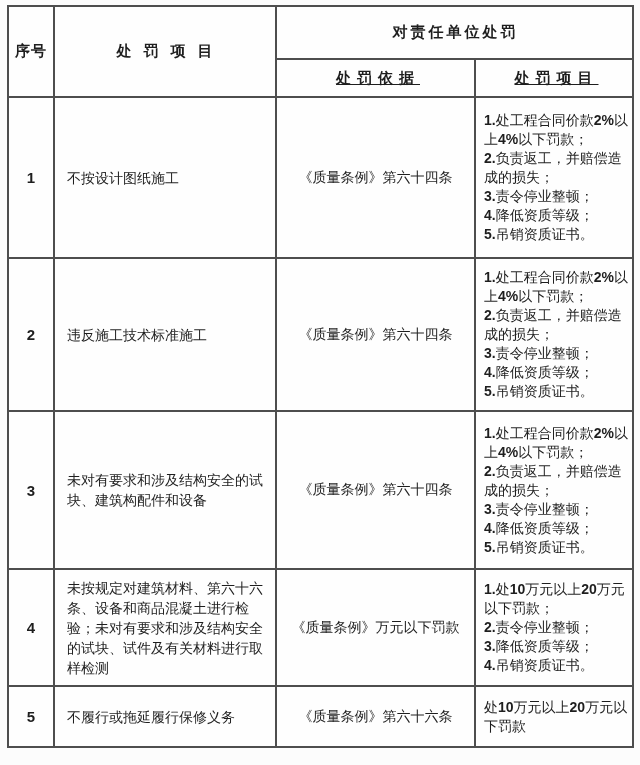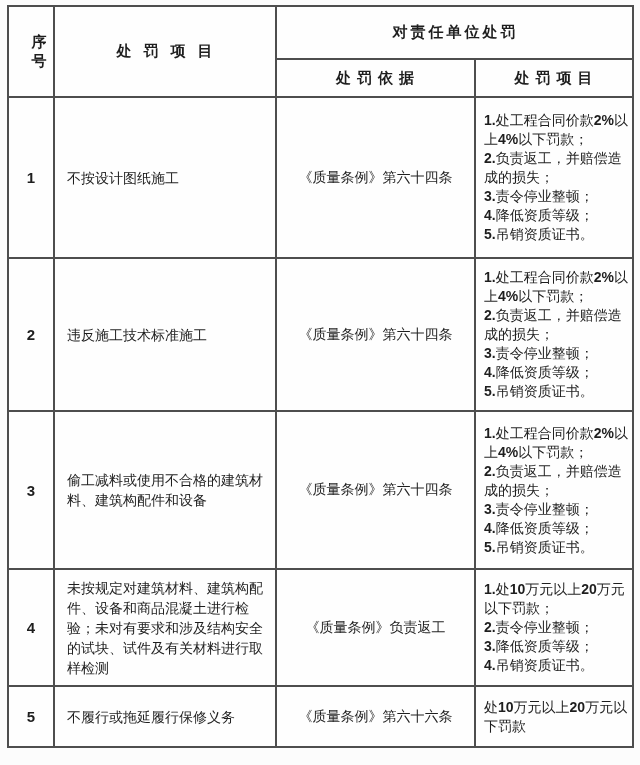--- a/index.html
+++ b/index.html
@@ -28,24 +28,24 @@
     text-align: center;
     vertical-align: middle;
   }
   .hrow1 { height: 53px; }
   .hrow2 { height: 38px; }
   .row-0 { height: 161px; }
   .row-1 { height: 153px; }
   .row-2 { height: 158px; }
   .row-3 { height: 117px; }
   .row-4 { height: 61px; }
-  th.index-h { letter-spacing: 1px; padding-left: 18px; }
+  th.index-h { letter-spacing: 1px; padding-left: 1px; }
   th.item-h  { letter-spacing: 12px; padding-left: 12px; margin-left: 40px; }
   th.group-h { letter-spacing: 3px; padding-left: 3px; }
-  th.sub-h   { letter-spacing: 6px; padding-left: 6px; }
+  th.sub-h   { letter-spacing: 6px; padding-left: 6px; text-decoration: underline; }
   td.cell-index {
     text-align: center;
     vertical-align: middle;
     font-weight: bold;
     font-size: 15px;
   }
   td.cell-item {
     font-size: 14px;
     line-height: 20px;
     padding: 6px 8px 6px 12px;
@@ -111,35 +111,35 @@
             <div class="content-line"><b>1.</b><span>处工程合同价款</span><b>2%</b><span>以上</span><b>4%</b><span>以下罚款；</span></div>
             <div class="content-line"><b>2.</b><span>负责返工，并赔偿造成的损失；</span></div>
             <div class="content-line"><b>3.</b><span>责令停业整顿；</span></div>
             <div class="content-line"><b>4.</b><span>降低资质等级；</span></div>
             <div class="content-line"><b>5.</b><span>吊销资质证书。</span></div>
           </td>
       </tr>
 
       <tr class="row-2">
         <td class="cell-index">3</td>
-        <td class="cell-item">偷工减料或使用不合格的建筑材料、建筑构配件和设备</td>
+        <td class="cell-item">未对有要求和涉及结构安全的试块、建筑构配件和设备</td>
         <td class="cell-basis">《质量条例》第六十四条</td>
         <td class="cell-content">
             <div class="content-line"><b>1.</b><span>处工程合同价款</span><b>2%</b><span>以上</span><b>4%</b><span>以下罚款；</span></div>
             <div class="content-line"><b>2.</b><span>负责返工，并赔偿造成的损失；</span></div>
             <div class="content-line"><b>3.</b><span>责令停业整顿；</span></div>
             <div class="content-line"><b>4.</b><span>降低资质等级；</span></div>
             <div class="content-line"><b>5.</b><span>吊销资质证书。</span></div>
           </td>
       </tr>
 
       <tr class="row-3">
         <td class="cell-index">4</td>
-        <td class="cell-item">未按规定对建筑材料、建筑构配件、设备和商品混凝土进行检验；未对有要求和涉及结构安全的试块、试件及有关材料进行取样检测</td>
-        <td class="cell-basis">《质量条例》负责返工</td>
+        <td class="cell-item">未按规定对建筑材料、第六十六条、设备和商品混凝土进行检验；未对有要求和涉及结构安全的试块、试件及有关材料进行取样检测</td>
+        <td class="cell-basis">《质量条例》万元以下罚款</td>
         <td class="cell-content">
             <div class="content-line"><b>1.</b><span>处</span><b>10</b><span>万元以上</span><b>20</b><span>万元以下罚款；</span></div>
             <div class="content-line"><b>2.</b><span>责令停业整顿；</span></div>
             <div class="content-line"><b>3.</b><span>降低资质等级；</span></div>
             <div class="content-line"><b>4.</b><span>吊销资质证书。</span></div>
           </td>
       </tr>
 
       <tr class="row-4">
         <td class="cell-index">5</td>

